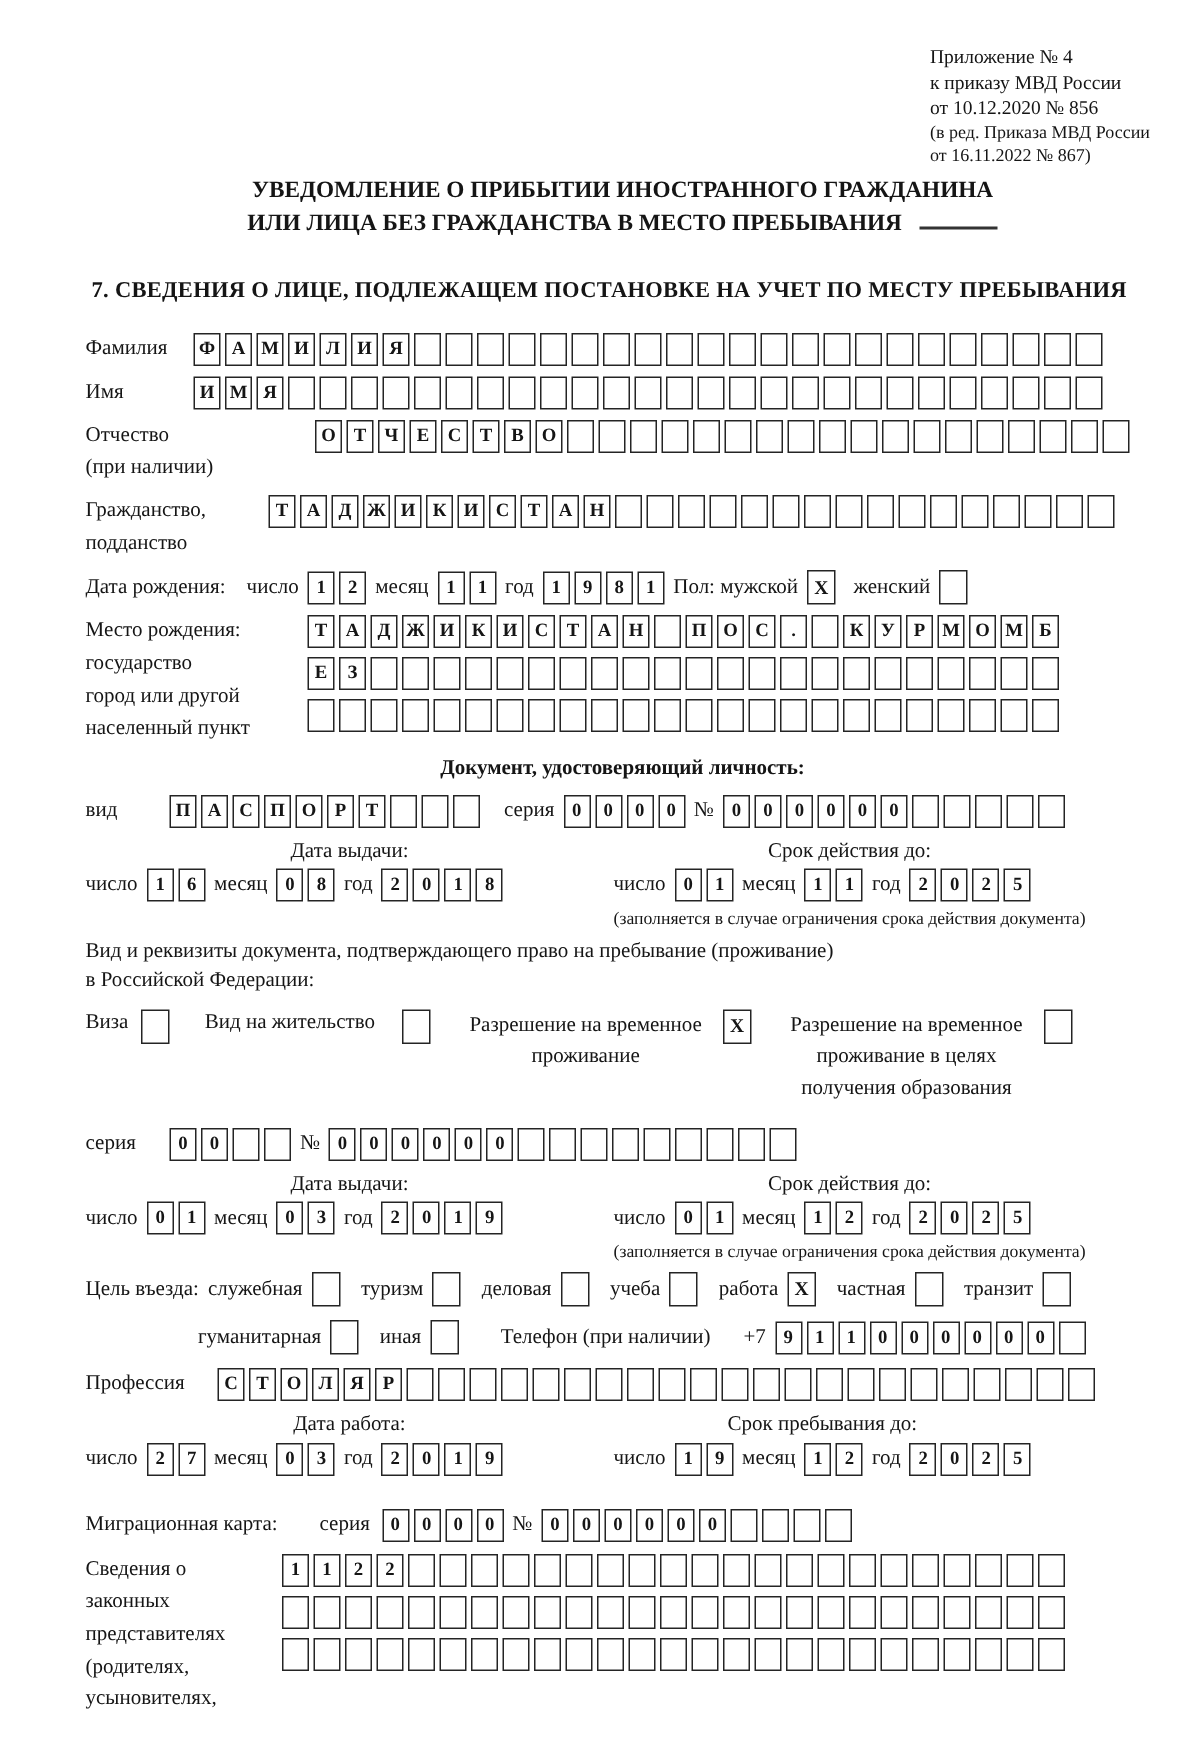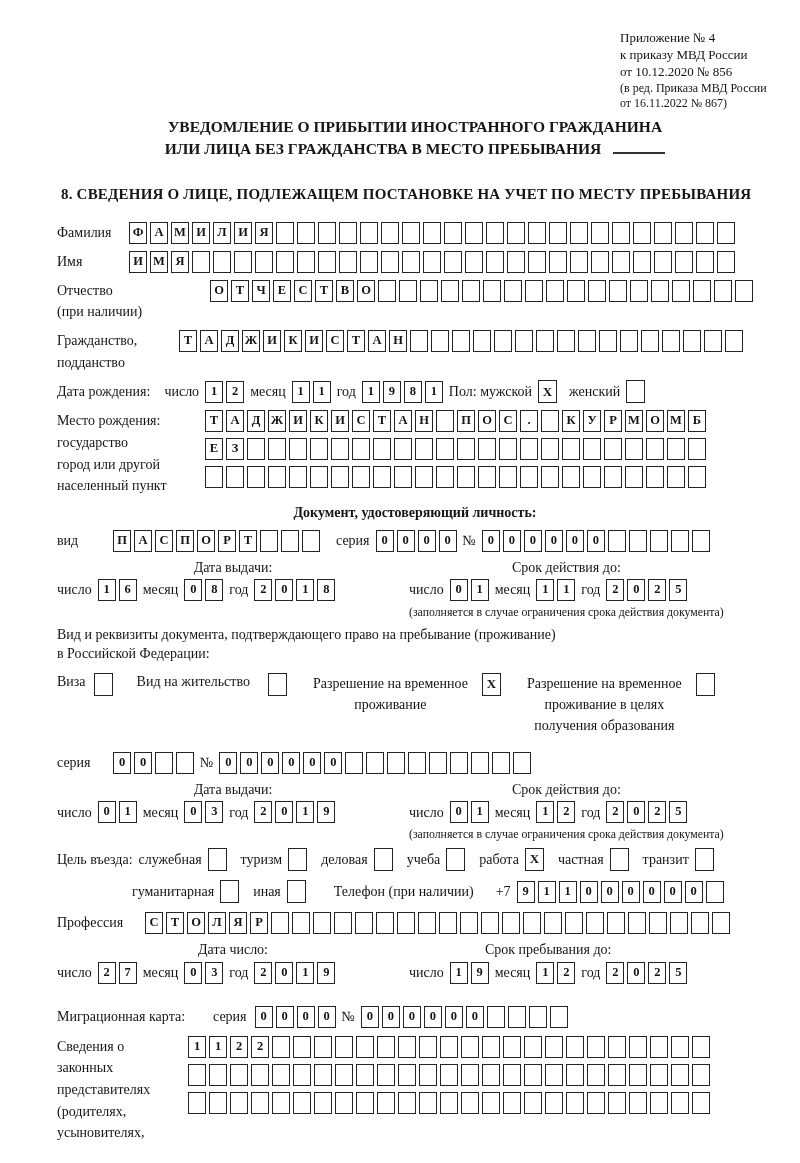--- a/index.html
+++ b/index.html
@@ -64,21 +64,21 @@
     <div class="edit">от 16.11.2022 № 867)</div>
   </div>
 
   <div class="title">
     <div>УВЕДОМЛЕНИЕ О ПРИБЫТИИ ИНОСТРАННОГО ГРАЖДАНИНА</div>
     <div>
       <span>ИЛИ ЛИЦА БЕЗ ГРАЖДАНСТВА В МЕСТО ПРЕБЫВАНИЯ</span><span class="blank-line"></span>
     </div>
   </div>
 
-  <div class="sec-heading">8. СВЕДЕНИЯ О ЛИЦЕ, ПОДЛЕЖАЩЕМ ПОСТАНОВКЕ НА УЧЕТ ПО МЕСТУ ПРЕБЫВАНИЯ</div>
+  <div class="sec-heading">7. СВЕДЕНИЯ О ЛИЦЕ, ПОДЛЕЖАЩЕМ ПОСТАНОВКЕ НА УЧЕТ ПО МЕСТУ ПРЕБЫВАНИЯ</div>
 
   <div class="frow">
     <span class="flabel w72">Фамилия</span>
     <span class="cells">
         <span class="cell">Ф</span>
         <span class="cell">А</span>
         <span class="cell">М</span>
         <span class="cell">И</span>
         <span class="cell">Л</span>
         <span class="cell">И</span>
@@ -604,21 +604,21 @@
         <span class="cell"></span>
         <span class="cell"></span>
         <span class="cell"></span>
         <span class="cell"></span>
         <span class="cell"></span>
       </span>
   </div>
 
   <div class="dates-wrap" style="margin-top:4px;">
     <div class="dates-col left">
-      <div class="dates-head" style="font-weight:normal;">Дата число:</div>
+      <div class="dates-head" style="font-weight:normal;">Дата работа:</div>
       <div class="dgroup">
         <span class="pl">число</span>
         <span class="cells">
             <span class="cell">2</span>
             <span class="cell">7</span>
           </span>
         <span class="dlabel">месяц</span>
         <span class="cells">
             <span class="cell">0</span>
             <span class="cell">3</span>

